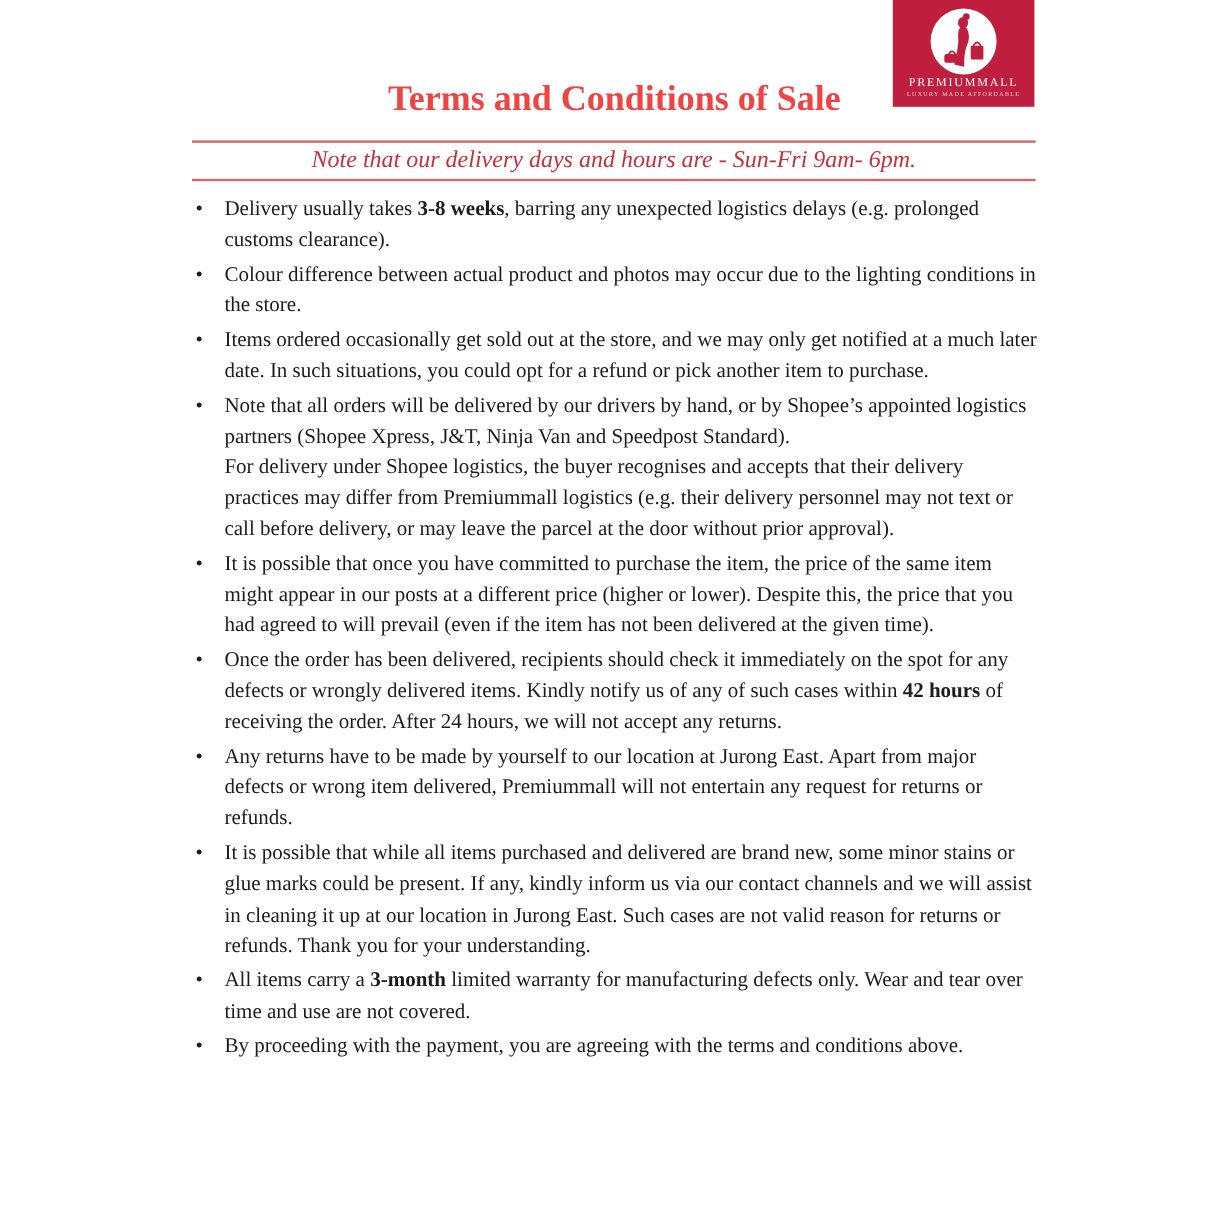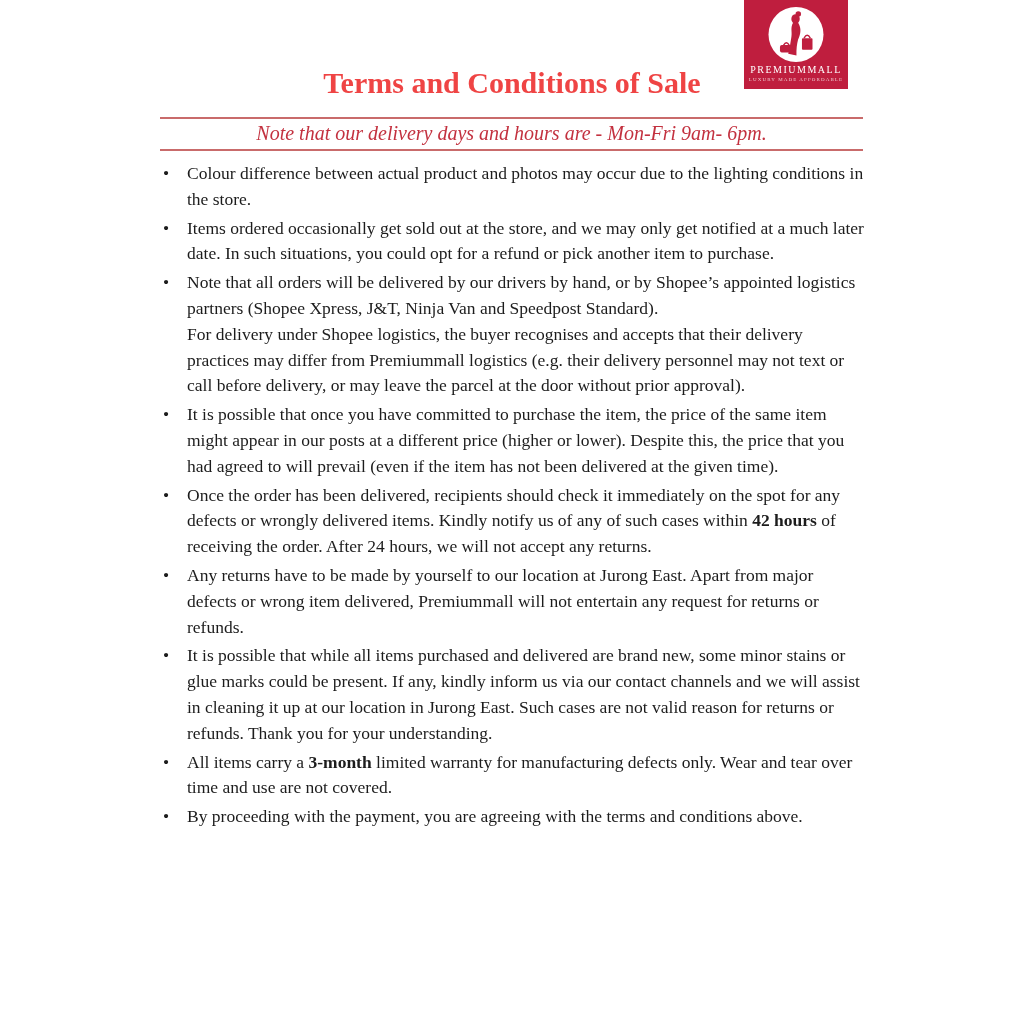--- a/index.html
+++ b/index.html
@@ -20,21 +20,21 @@
     height: 1024px;
     background: #ffffff;
     overflow: hidden;
   }
 
   
   .logo {
     position: absolute;
     left: 744px;
     top: 0;
-    width: 104px;
+    width: 118px;
     height: 89px;
     background: var(--logo-red, #bf1e3e);
   }
   .logo-circle {
     position: absolute;
     left: 50%;
     top: 7px;
     transform: translateX(-50%);
     width: 55px;
     height: 55px;
@@ -155,24 +155,25 @@
         </g>
       </svg>
     </div>
     <div class="logo-brand">PREMIUMMALL</div>
     <div class="logo-tagline">LUXURY MADE AFFORDABLE</div>
   </div>
 
   <h1 class="title">Terms and Conditions of Sale</h1>
 
   <div class="rule rule-top"></div>
-  <div class="note">Note that our delivery days and hours are - Mon-Fri 9am- 6pm.</div>
+  <div class="note">Note that our delivery days and hours are - Sun-Fri 9am- 6pm.</div>
   <div class="rule rule-bottom"></div>
 
   <ul class="terms">
+      <li><span>Delivery usually takes </span><b>3-8 weeks</b><span>, barring any unexpected logistics delays (e.g. prolonged customs clearance).</span></li>
       <li><span>Colour difference between actual product and photos may occur due to the lighting conditions in the store.</span></li>
       <li><span>Items ordered occasionally get sold out at the store, and we may only get notified at a much later date. In such situations, you could opt for a refund or pick another item to purchase.</span></li>
       <li><span>Note that all orders will be delivered by our drivers by hand, or by Shopee’s appointed logistics partners (Shopee Xpress, J&amp;T, Ninja Van and Speedpost Standard).</span><br><span>For delivery under Shopee logistics, the buyer recognises and accepts that their delivery practices may differ from Premiummall logistics (e.g. their delivery personnel may not text or call before delivery, or may leave the parcel at the door without prior approval).</span></li>
       <li><span>It is possible that once you have committed to purchase the item, the price of the same item might appear in our posts at a different price (higher or lower). Despite this, the price that you had agreed to will prevail (even if the item has not been delivered at the given time).</span></li>
       <li><span>Once the order has been delivered, recipients should check it immediately on the spot for any defects or wrongly delivered items. Kindly notify us of any of such cases within </span><b>42 hours</b><span> of receiving the order. After 24 hours, we will not accept any returns.</span></li>
       <li><span>Any returns have to be made by yourself to our location at Jurong East. Apart from major defects or wrong item delivered, Premiummall will not entertain any request for returns or refunds.</span></li>
       <li><span>It is possible that while all items purchased and delivered are brand new, some minor stains or glue marks could be present. If any, kindly inform us via our contact channels and we will assist in cleaning it up at our location in Jurong East. Such cases are not valid reason for returns or refunds. Thank you for your understanding.</span></li>
       <li><span>All items carry a </span><b>3-month</b><span> limited warranty for manufacturing defects only. Wear and tear over time and use are not covered.</span></li>
       <li><span>By proceeding with the payment, you are agreeing with the terms and conditions above.</span></li>
     </ul>

